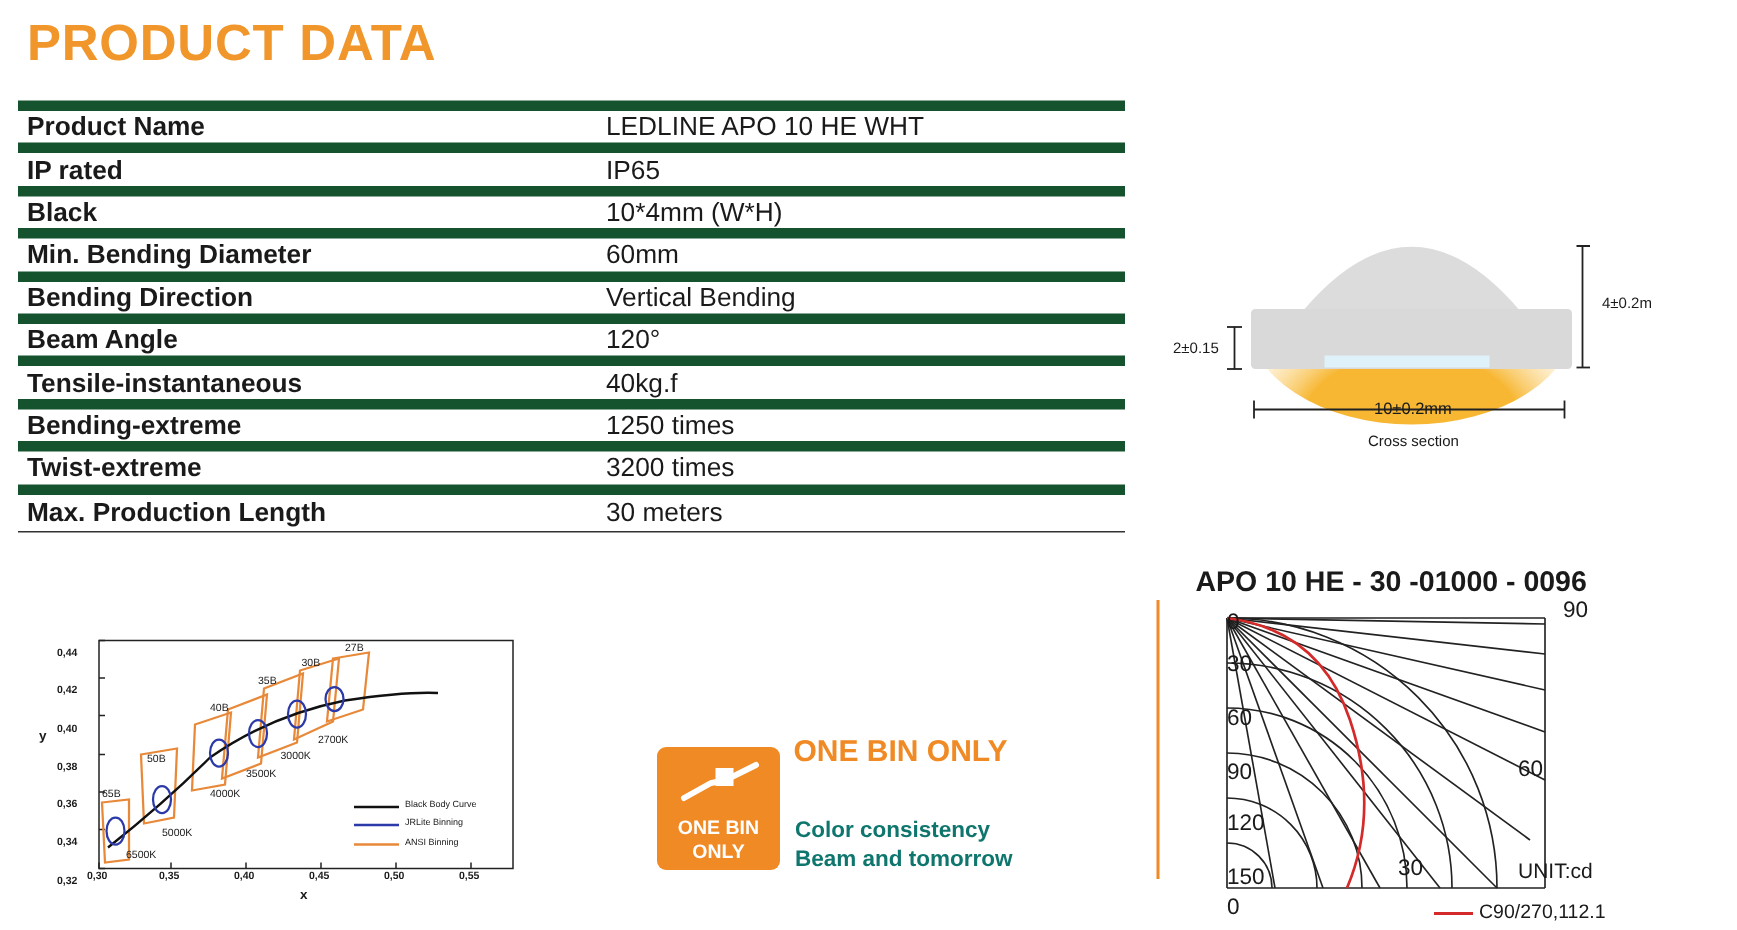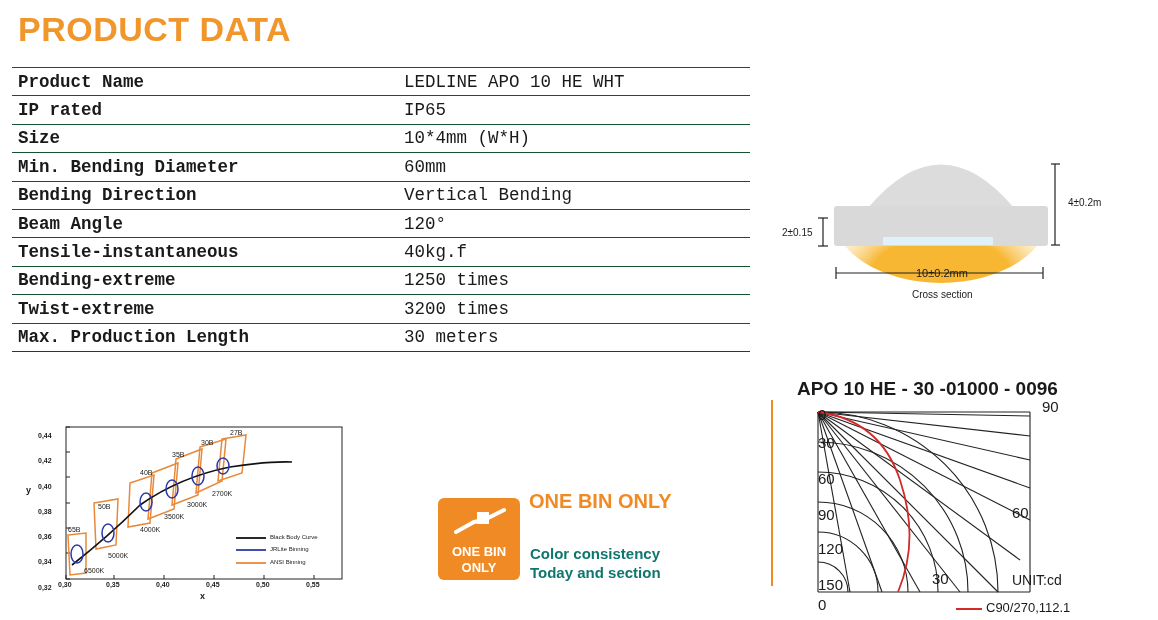--- a/index.html
+++ b/index.html
@@ -1,19 +1,19 @@
 <!DOCTYPE html>
 <html><head>
 <meta charset="utf-8">
 <style>
   * { margin:0; padding:0; box-sizing:border-box; }
   body { width:1158px; height:620px; background:#ffffff; position:relative; overflow:hidden; font-family:"Liberation Sans", sans-serif; color:#1a1a1a; }
   .title { position:absolute; left:18px; top:10px; font-size:34px; font-weight:bold; color:#f0962b; letter-spacing:0.5px; }
   table.spec { position:absolute; left:12px; top:67px; width:738px; border-collapse:collapse; font-size:17.5px; }
-  table.spec td { height:28.4px; border-top:1px solid #14532d; padding:0 6px; vertical-align:middle;font-family:Liberation Mono, monospace; }
+  table.spec td { height:28.4px; border-top:7px solid #14532d; padding:0 6px; vertical-align:middle; }
   table.spec tr:last-child td { border-bottom:1px solid #333; }
   table.spec td.k { font-weight:bold; width:384px; }
   table.spec td.v { padding-left:8px; }
   .abs { position:absolute; }
   .obo-title { color:#f08a24; font-weight:bold; font-size:20px; }
   .obo-line { font-size:15px; color:#0f766e; font-weight:bold; }
 </style>
 </head>
 <body>
 
@@ -23,21 +23,21 @@
   <tbody id="spec-body">
       <tr>
         <td class="k">Product Name</td>
         <td class="v">LEDLINE APO 10 HE WHT</td>
       </tr>
       <tr>
         <td class="k">IP rated</td>
         <td class="v">IP65</td>
       </tr>
       <tr>
-        <td class="k">Size</td>
+        <td class="k">Black</td>
         <td class="v">10*4mm (W*H)</td>
       </tr>
       <tr>
         <td class="k">Min. Bending Diameter</td>
         <td class="v">60mm</td>
       </tr>
       <tr>
         <td class="k">Bending Direction</td>
         <td class="v">Vertical Bending</td>
       </tr>
@@ -169,21 +169,21 @@
 <div class="abs" style="left:438px;top:498px;width:82px;height:82px;background:#f08a24;border-radius:6px;">
   <svg class="abs" style="left:14px;top:6px;" width="56" height="36" viewBox="0 0 56 36">
     <path d="M4 28 L22 18 L32 16 L52 6" stroke="#fff" stroke-width="4" fill="none" stroke-linecap="round"></path>
     <rect x="25" y="8" width="12" height="12" fill="#fff"></rect>
   </svg>
   <div class="abs" style="left:0;width:82px;text-align:center;top:46px;color:#fff;font-weight:bold;font-size:13px;">ONE BIN</div>
   <div class="abs" style="left:0;width:82px;text-align:center;top:62px;color:#fff;font-weight:bold;font-size:13px;">ONLY</div>
 </div>
 <div class="abs obo-title" style="left:529px;top:490px;">ONE BIN ONLY</div>
 <div class="abs obo-line" style="left:530px;top:545px;">Color consistency</div>
-<div class="abs obo-line" style="left:530px;top:564px;">Today and section</div>
+<div class="abs obo-line" style="left:530px;top:564px;">Beam and tomorrow</div>
 
 <div class="abs" style="left:771px;top:400px;width:2px;height:186px;background:#f08a24;"></div>
 
 <div class="abs" style="left:797px;top:378px;font-size:19px;font-weight:bold;">APO 10 HE - 30 -01000 - 0096</div>
 <div class="abs" style="left:810px;top:400px;width:330px;height:215px;">
   <svg width="330" height="215" viewBox="0 0 330 215">
     <g fill="none" stroke="#222" stroke-width="1.1">
       <line x1="8" y1="12" x2="8" y2="192"></line>
       <line x1="8" y1="192" x2="220" y2="192"></line>
       <path d="M8 12 A 180 180 0 0 1 188 192"></path>

